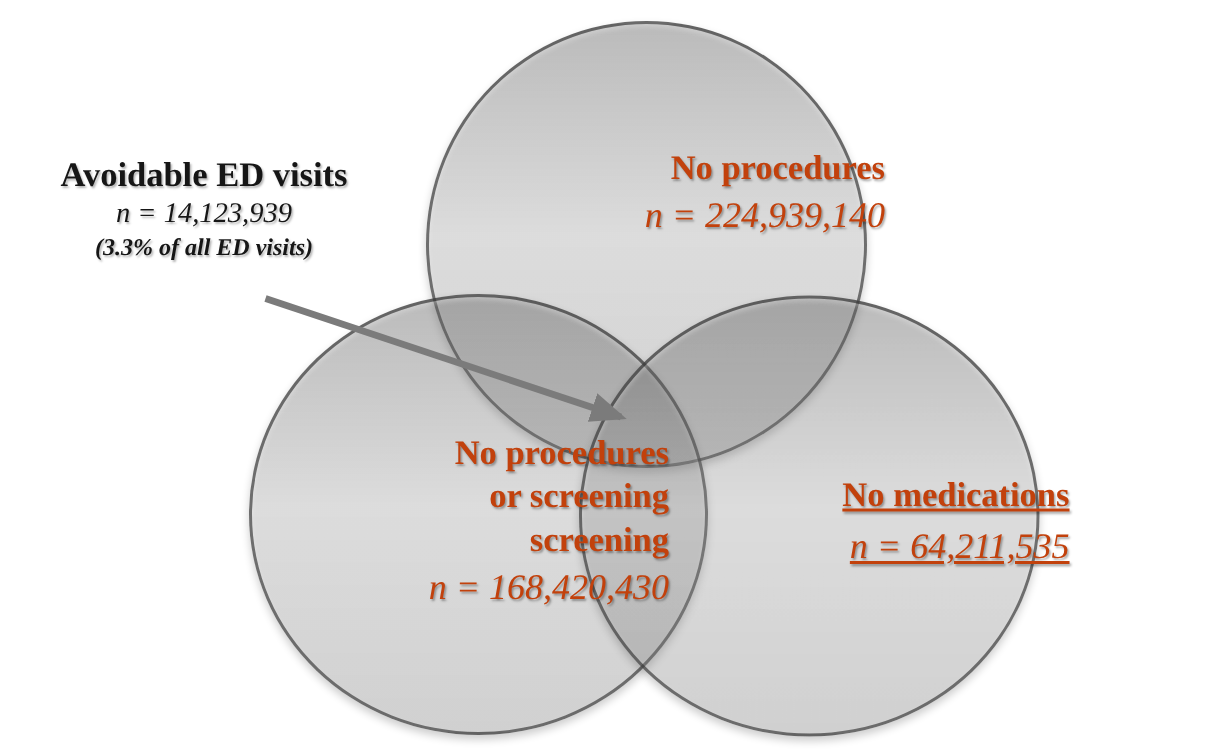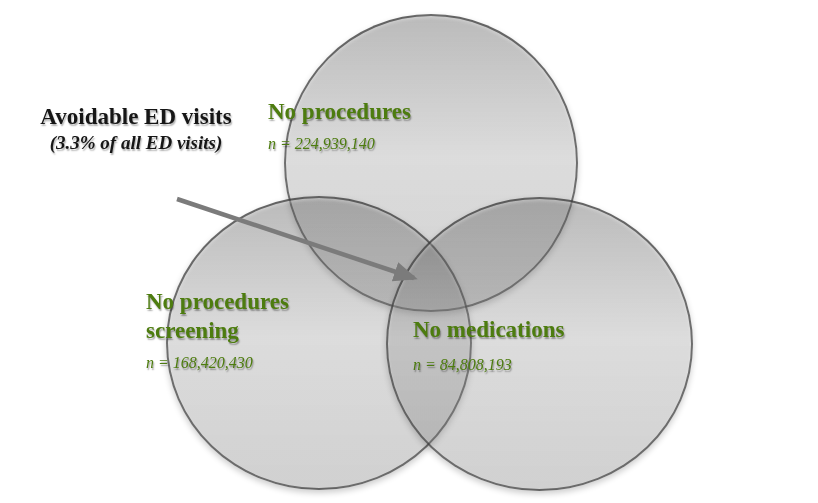--- a/index.html
+++ b/index.html
@@ -24,39 +24,39 @@
       rgba(118,118,118,0.34) 100%);
     border: 2px solid rgba(52,52,52,0.65);
     box-shadow: 0 3px 6px rgba(0,0,0,0.20), inset 0 2px 3px rgba(255,255,255,0.25);
   }
   .circle-top          { left: 284px; top: 14px;  width: 290px; height: 294px; }
   .circle-bottom-left  { left: 166px; top: 196px; width: 302px; height: 290px; }
   .circle-bottom-right { left: 386px; top: 197px; width: 303px; height: 290px; }
 
   .label {
     position: absolute;
-    text-align: left;
-    color: #4d7c0f;
+    text-align: right;
+    color: #c2410c;
     z-index: 10;
     text-shadow: 1px 1.5px 1.5px rgba(0,0,0,0.35);
   }
   .set-title {
     font-weight: bold;
     font-size: 23px;
     line-height: 29px;
   }
   .set-n {
     font-style: italic;
-    font-size: 16px;
+    font-size: 24px;
     line-height: 24px;
     margin-top: 6px;
   }
   .label-top          { left: 268px; top: 97px;  width: 322px; }
   .label-bottom-left  { left: 146px; top: 287px; width: 300px; }
-  .label-bottom-right { left: 413px; top: 315px; width: 300px; }
+  .label-bottom-right { left: 413px; top: 315px; width: 300px; text-decoration: underline; }
   .label-bottom-right .set-n { margin-top: 9px; }
 
   .callout {
     position: absolute;
     left: 5px; top: 103px; width: 262px;
     text-align: center;
     color: #161616;
     z-index: 10;
     text-shadow: 1px 1.5px 1.5px rgba(0,0,0,0.30);
   }
@@ -66,21 +66,21 @@
     line-height: 28px;
   }
   .callout-n {
     font-style: italic;
     font-size: 19px;
     line-height: 23px;
   }
   .callout-note {
     font-weight: bold;
     font-style: italic;
-    font-size: 19px;
+    font-size: 16px;
     line-height: 24px;
   }
   .arrow-layer {
     position: absolute;
     left: 0; top: 0;
     width: 818px; height: 503px;
     z-index: 5;
     pointer-events: none;
   }
 </style>
@@ -97,32 +97,34 @@
     <defs>
       <marker id="arrowhead" markerWidth="28" markerHeight="22" refX="20" refY="10" orient="auto" markerUnits="userSpaceOnUse">
         <polygon points="0,0 24,10 0,20" fill="#7b7b7b"></polygon>
       </marker>
     </defs>
     <line x1="177" y1="199" x2="414" y2="278" stroke="#7b7b7b" stroke-width="4.5" marker-end="url(#arrowhead)"></line>
   </svg>
 
   <div class="callout">
     <div class="callout-title">Avoidable ED visits</div>
+    <div class="callout-n">n = 14,123,939</div>
     <div class="callout-note">(3.3% of all ED visits)</div>
   </div>
 
   <div class="label label-top">
     <div class="set-title">No procedures</div>
     <div class="set-n">n = 224,939,140</div>
   </div>
 
   <div class="label label-bottom-left">
     <div class="set-title">No procedures</div>
+    <div class="set-title">or screening</div>
     <div class="set-title">screening</div>
     <div class="set-n">n = 168,420,430</div>
   </div>
 
   <div class="label label-bottom-right">
     <div class="set-title">No medications</div>
-    <div class="set-n">n = 84,808,193</div>
+    <div class="set-n">n = 64,211,535</div>
   </div>
 
 </div>
 
 </body></html>

